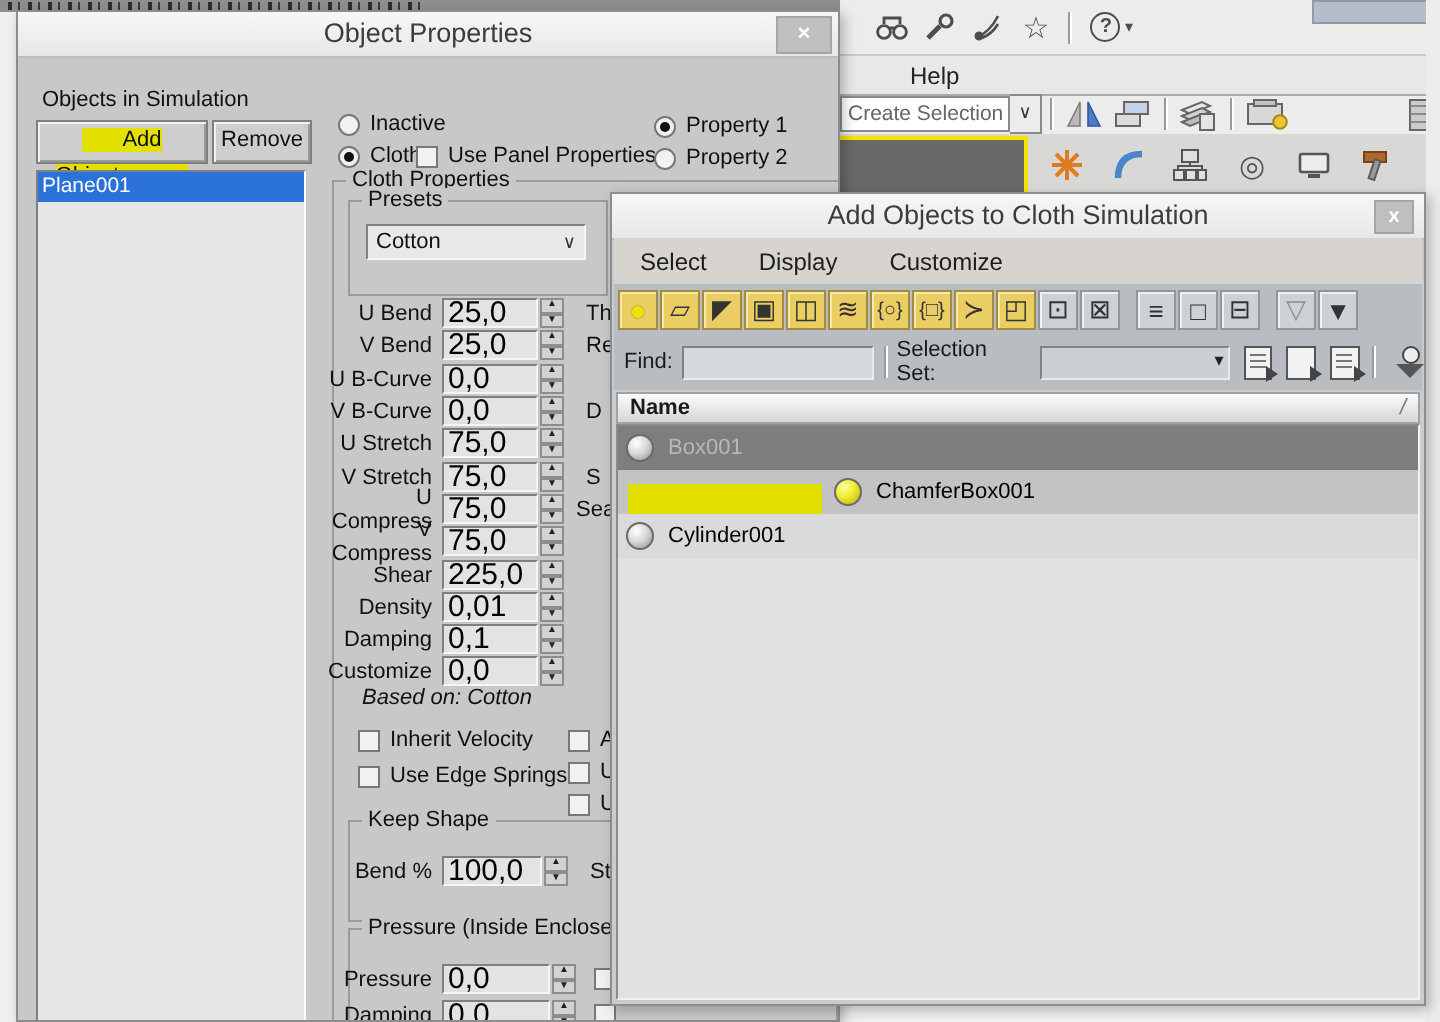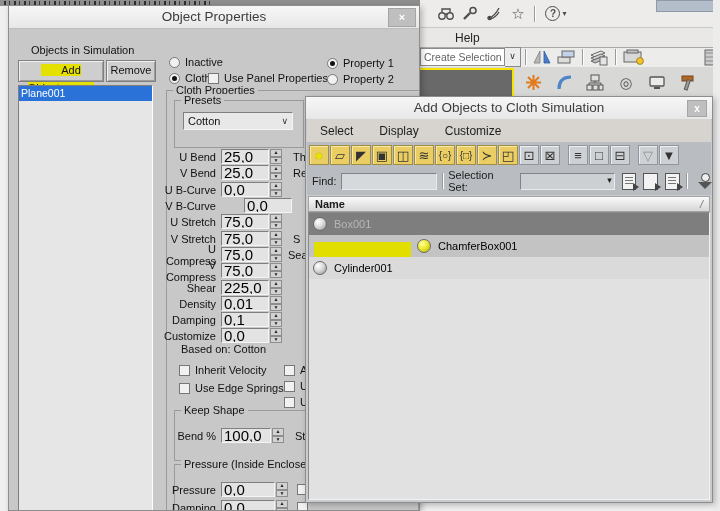--- a/index.html
+++ b/index.html
@@ -219,21 +219,21 @@
     </div>
   </div>
   <div class="right-sliver"></div>
 
   <div class="win" style="left:8px;top:5px;width:412px;height:506px;z-index:2;">
     <div class="titlebar">
       <span>Object Properties</span>
     </div>
     <div class="closebtn" style="right:3px;top:2px;width:26px;height:17px;line-height:17px;">×</div>
 
-    <div class="ctl" style="left:22px;top:38px;">
+    <div class="ctl" style="left:12px;top:38px;">
         <span>Objects in Simulation</span>
       </div>
     <div class="btn" style="left:9px;top:54px;width:84px;height:20px;line-height:18px;"><span class="hl">Add Objects...</span></div>
     <div class="btn" style="left:97px;top:54px;width:48px;height:20px;line-height:18px;">Remove</div>
     <div class="sunkenlist" style="left:9px;top:79px;width:133px;height:426px;">
       <div class="sel-row">Plane001</div>
     </div>
 
     <div class="ctl" style="left:160px;top:50px;text-align:center;">
         <span class="rad"></span>
@@ -287,21 +287,21 @@
       </div>
     <div class="prow" style="top:176px;">
         <span class="plab">U B-Curve</span>
         <span class="pfield">0,0</span>
         <span class="spin">
           <b class="up"></b>
           <b class="dn"></b>
         </span>
         <span class="ppart"></span>
       </div>
-    <div class="prow" style="top:192px;gap:23px;">
+    <div class="prow" style="top:192px;">
         <span class="plab">V B-Curve</span>
         <span class="pfield">0,0</span>
         <span class="spin">
           <b class="up"></b>
           <b class="dn"></b>
         </span>
         <span class="ppart">D</span>
       </div>
     <div class="prow" style="top:208px;">
         <span class="plab">U Stretch</span>
@@ -369,21 +369,21 @@
     <div class="prow" style="top:322px;">
         <span class="plab">Customize</span>
         <span class="pfield">0,0</span>
         <span class="spin">
           <b class="up"></b>
           <b class="dn"></b>
         </span>
         <span class="ppart"></span>
       </div>
 
-    <div class="ctl" style="left:172px;top:337px;">
+    <div class="ctl" style="left:172px;top:337px;font-style:italic;">
         <span>Based on: Cotton</span>
       </div>
 
     <div class="ctl" style="left:170px;top:358px;">
         <span class="chk"></span>
         <span>Inherit Velocity</span>
       </div>
     <div class="ctl" style="left:170px;top:376px;">
         <span class="chk"></span>
         <span>Use Edge Springs</span>

